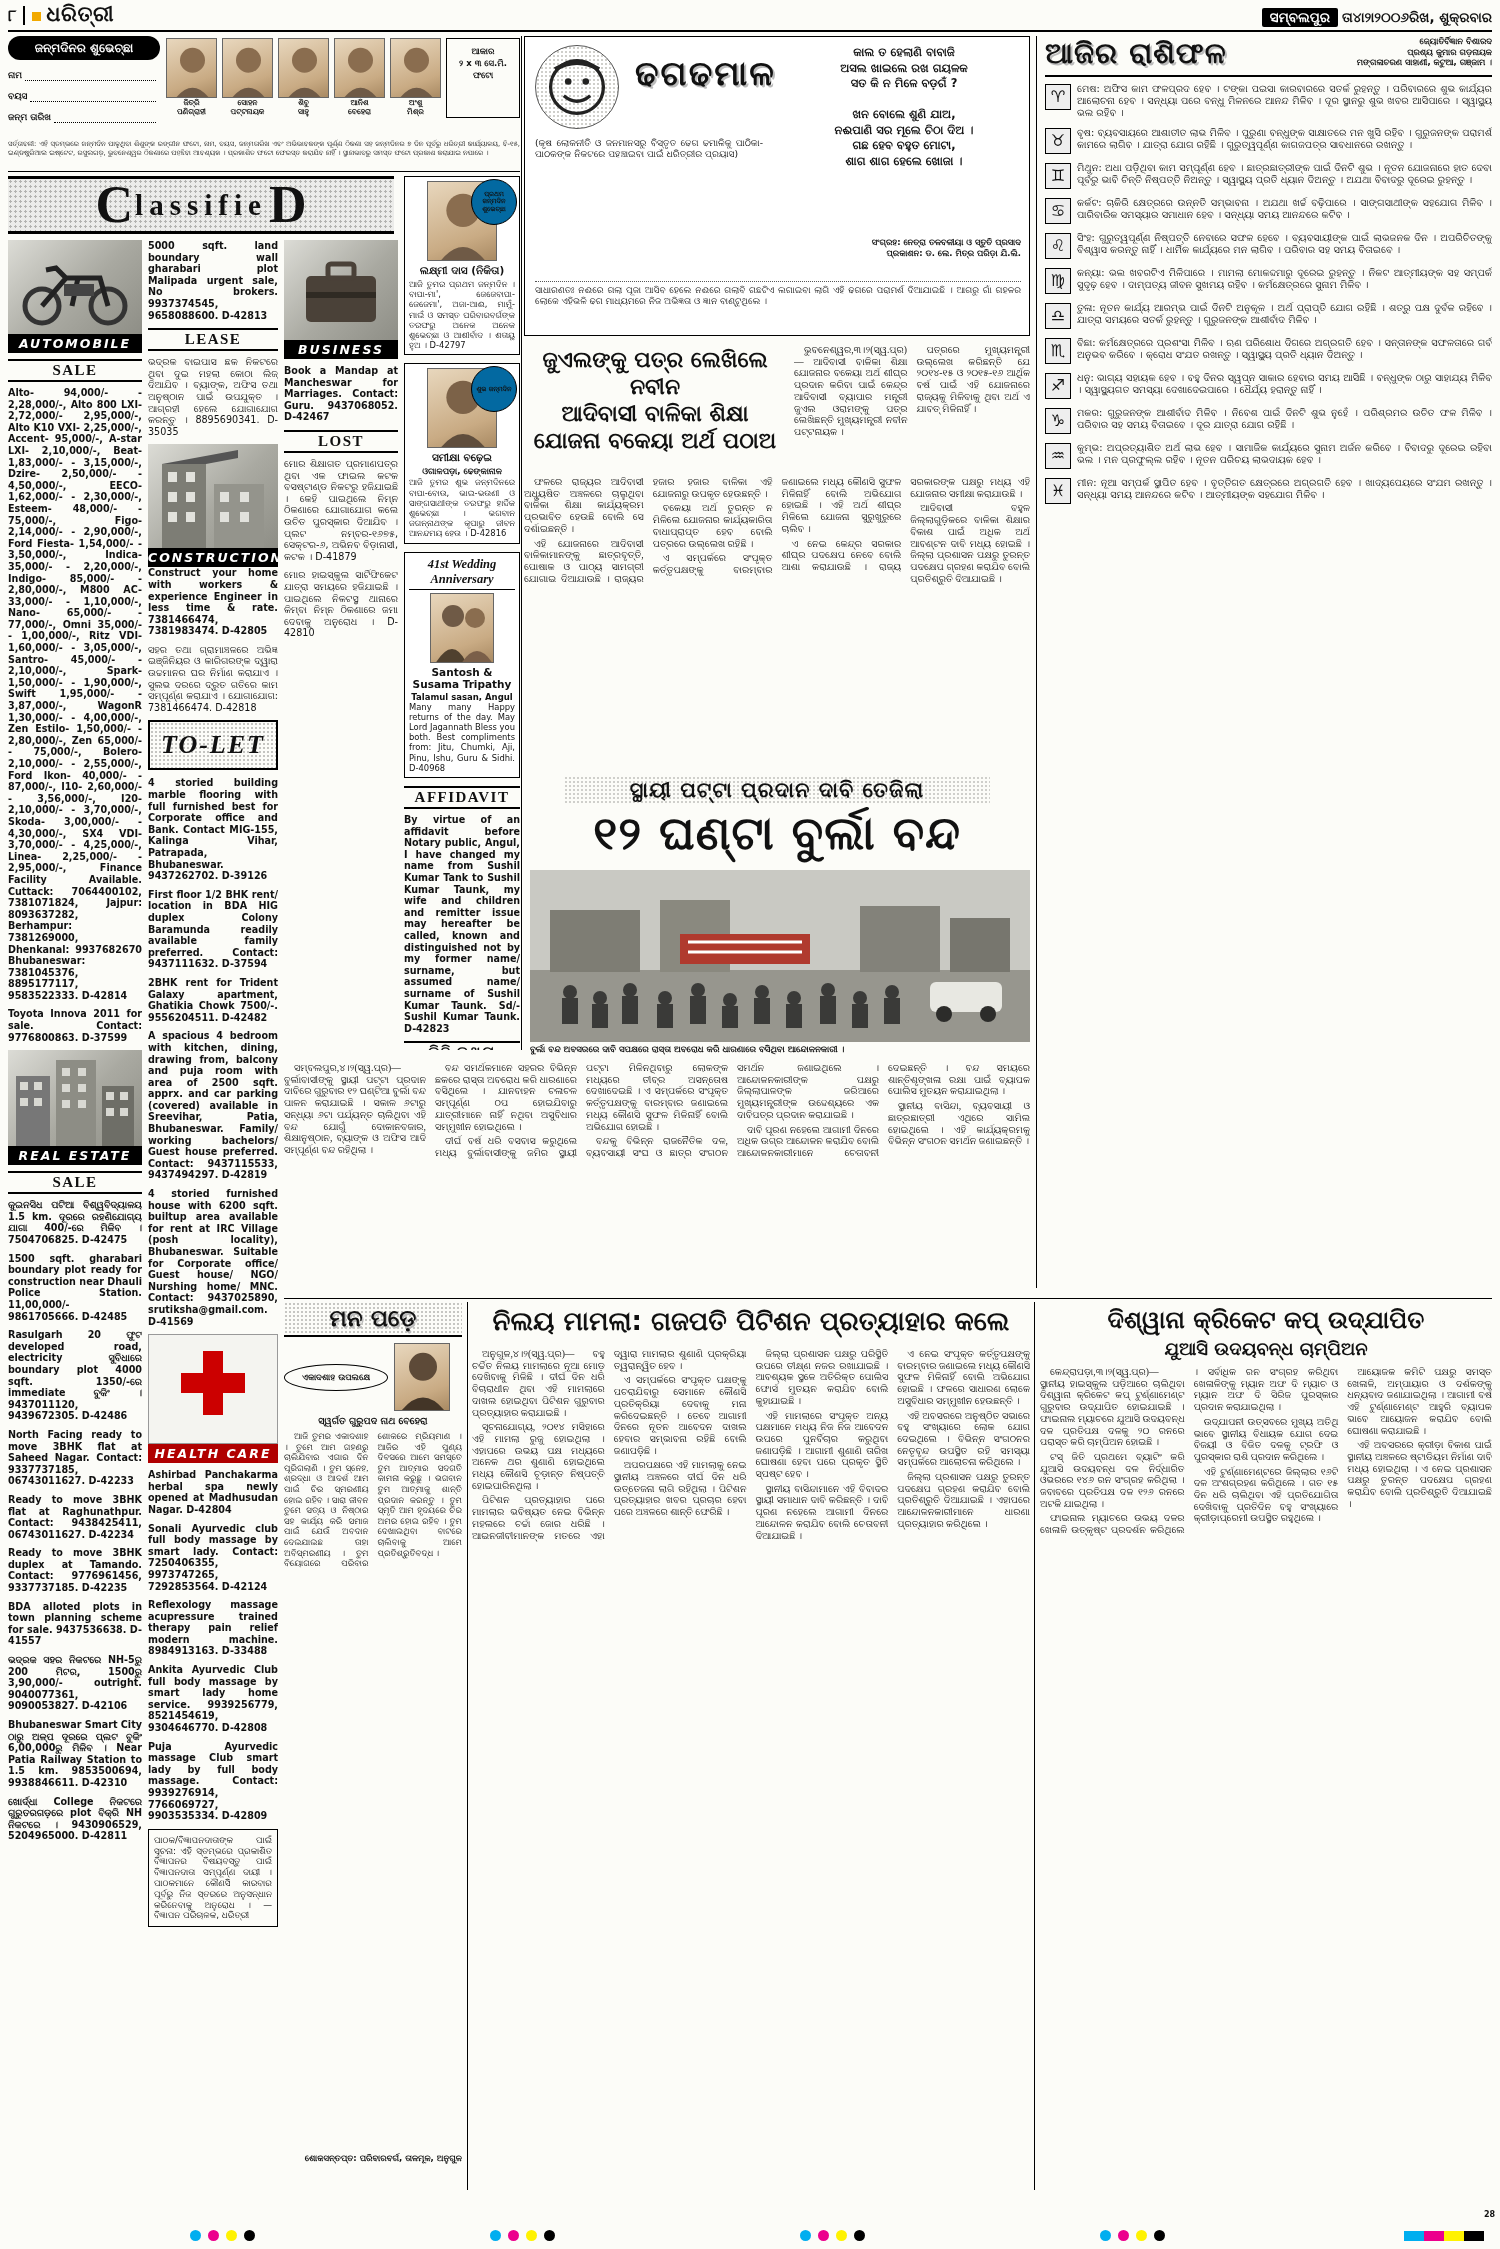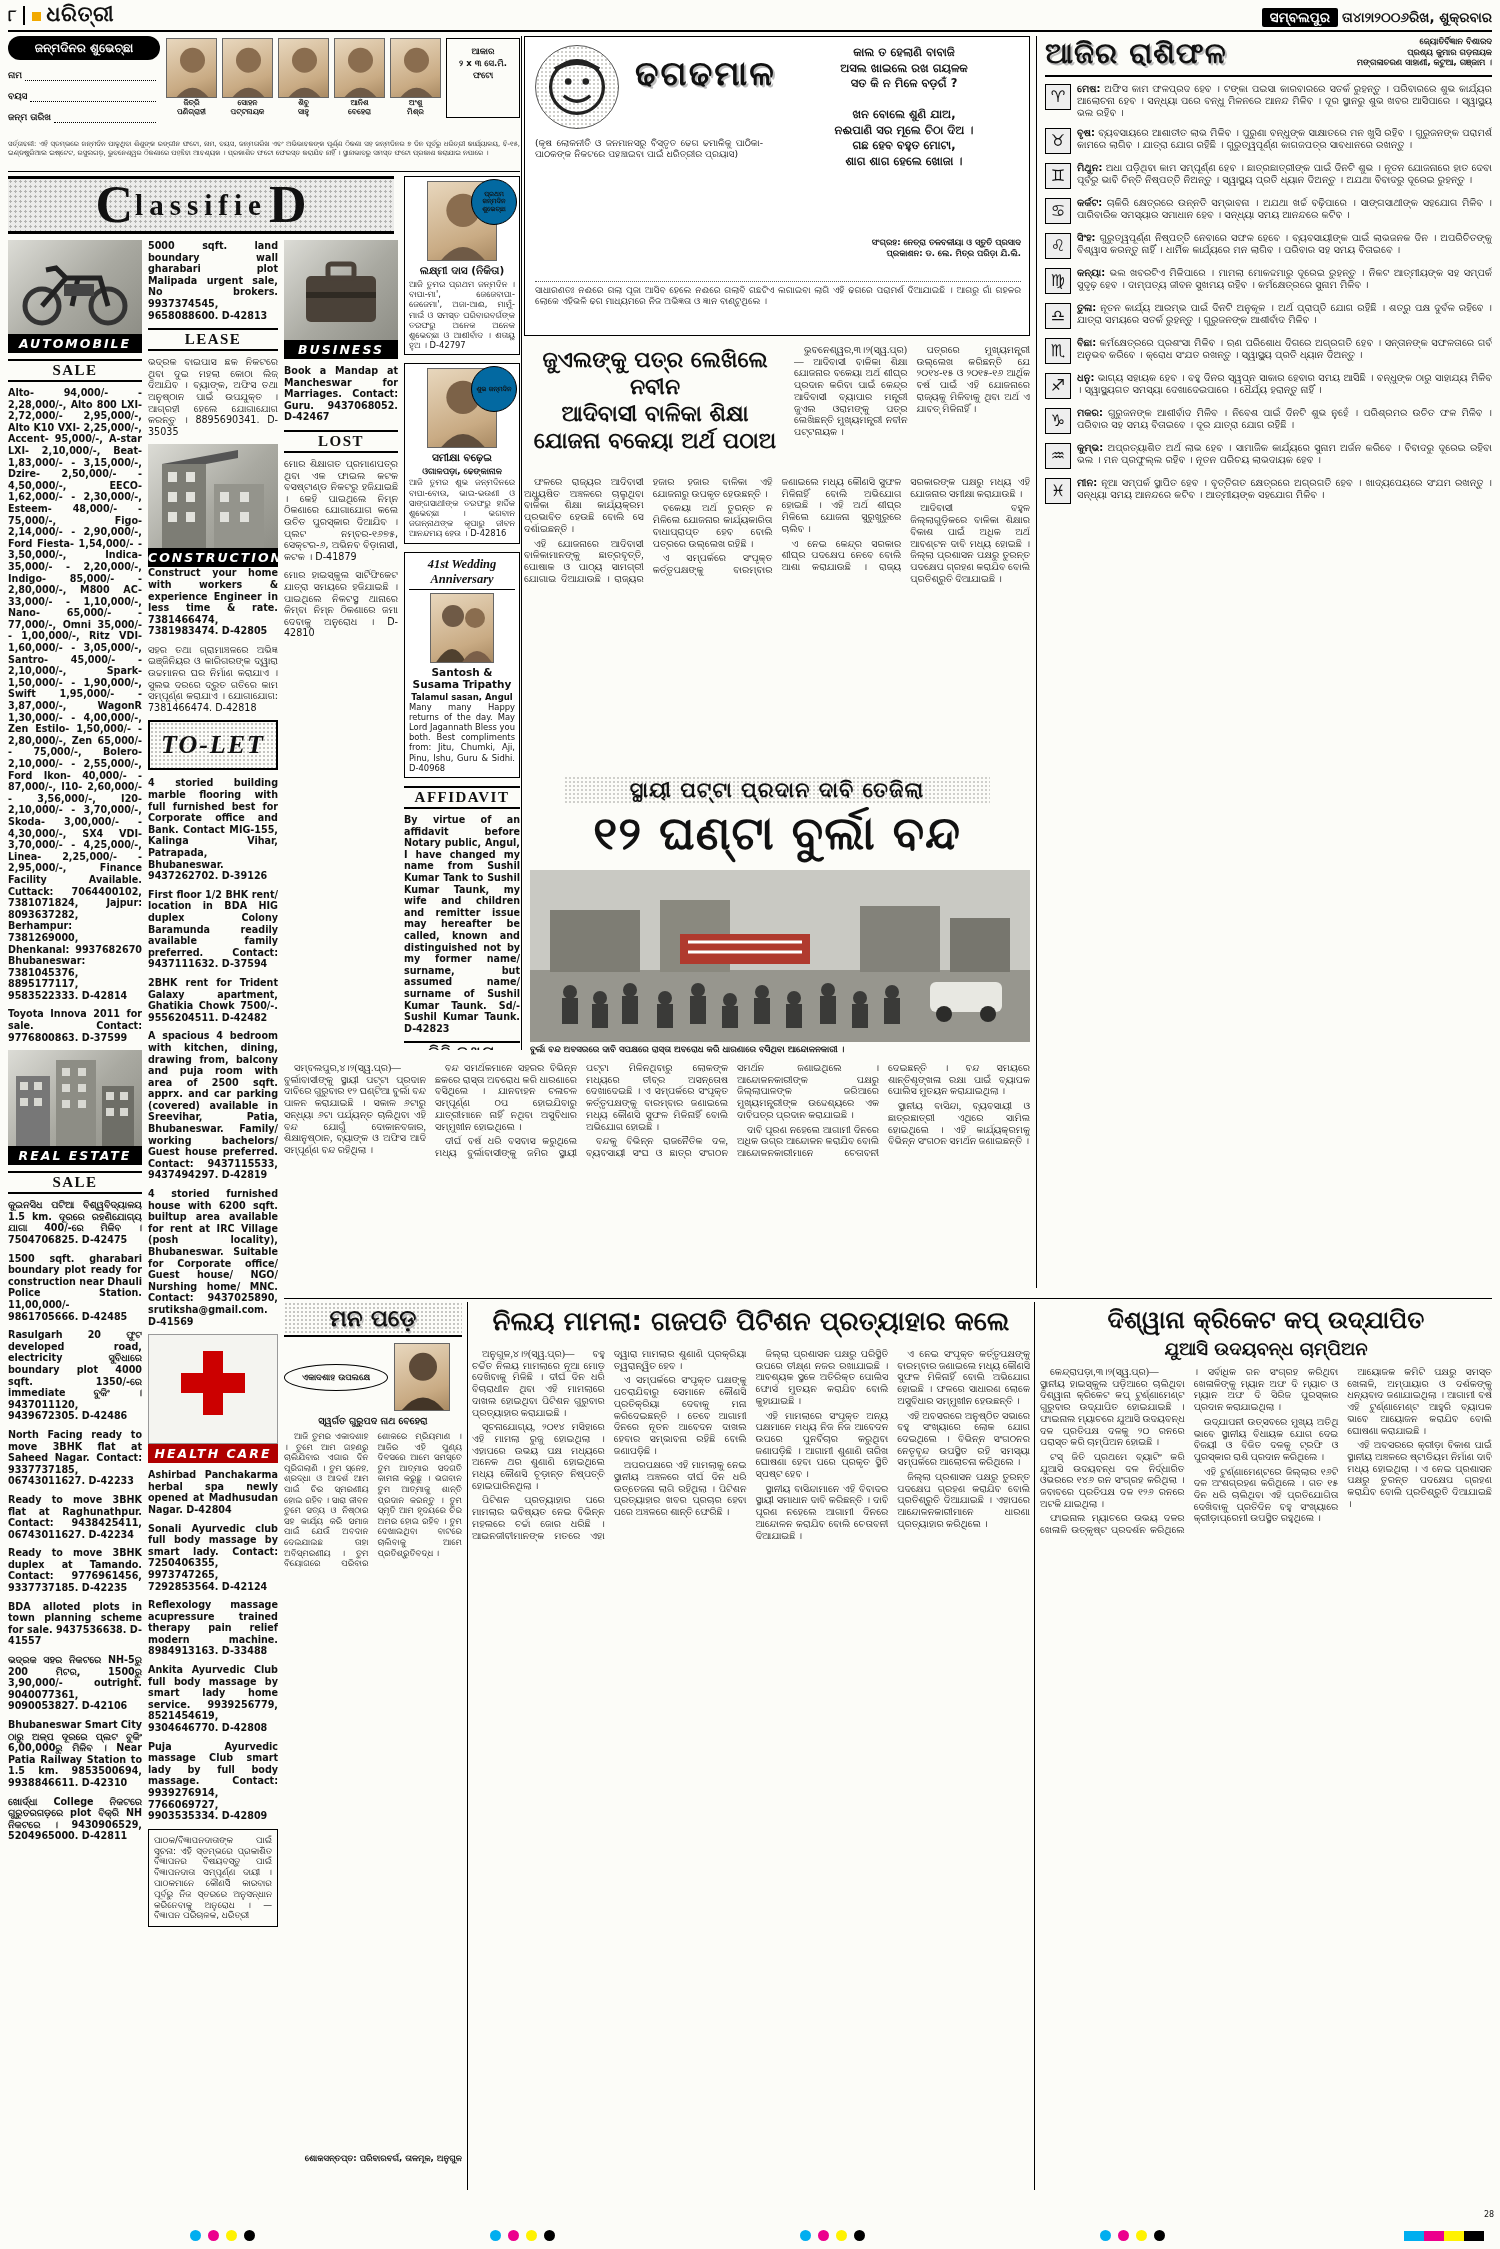--- a/index.html
+++ b/index.html
@@ -85,29 +85,29 @@
   .memname{font-weight:800;font-size:9.5px;text-align:center;margin:4px 0}
   .memsign{font-weight:700;font-size:8.5px;text-align:right;margin-top:22px}
   
   .horo{border-left:1.5px solid #000;padding-left:8px}
   .horohead{display:flex;justify-content:space-between;align-items:flex-start;border-bottom:2px solid #000;padding-bottom:4px;margin-bottom:6px}
   .horotitle{font-weight:900;font-size:29px;letter-spacing:1px;text-shadow:2px 2px 0 #bbb}
   .horocredit{white-space:pre-line;font-size:8.4px;line-height:10.5px;text-align:right;font-weight:700}
   .zitem{font-size:9.8px;line-height:12.2px;text-align:justify;margin-bottom:7px;overflow:hidden}
   .zicon{float:left;width:26px;height:26px;border:1.5px solid #000;margin:1px 6px 1px 0;
          display:flex;align-items:center;justify-content:center;font-size:16px;background:#eee}
-  .zname{font-weight:700}
+  .zname{font-weight:400}
   
   .vline{border-left:1px solid #000}
   .hline{border-top:1px solid #000}
   .regdots{display:flex;gap:7px}
   .dot{width:11px;height:11px;border-radius:50%}
   .regbars{display:flex}
   .bar{width:20px;height:10px}
-  .folio{font-size:8px;font-weight:400}
+  .folio{font-size:8px;font-weight:700}
 </style>
 </head>
 <body>
 
 <div class="page">
 
   <div class="abs topbar" style="left:8px;top:4px;width:1484px;height:28px">
     <div class="tleft">
       <span class="pgnum">୮</span>
       <span class="accent"></span>

